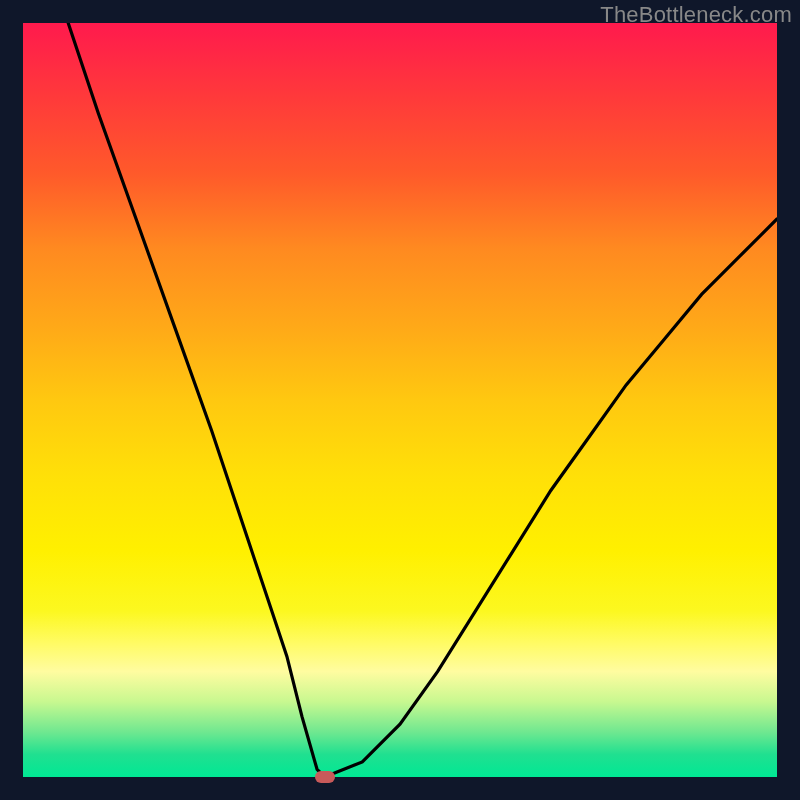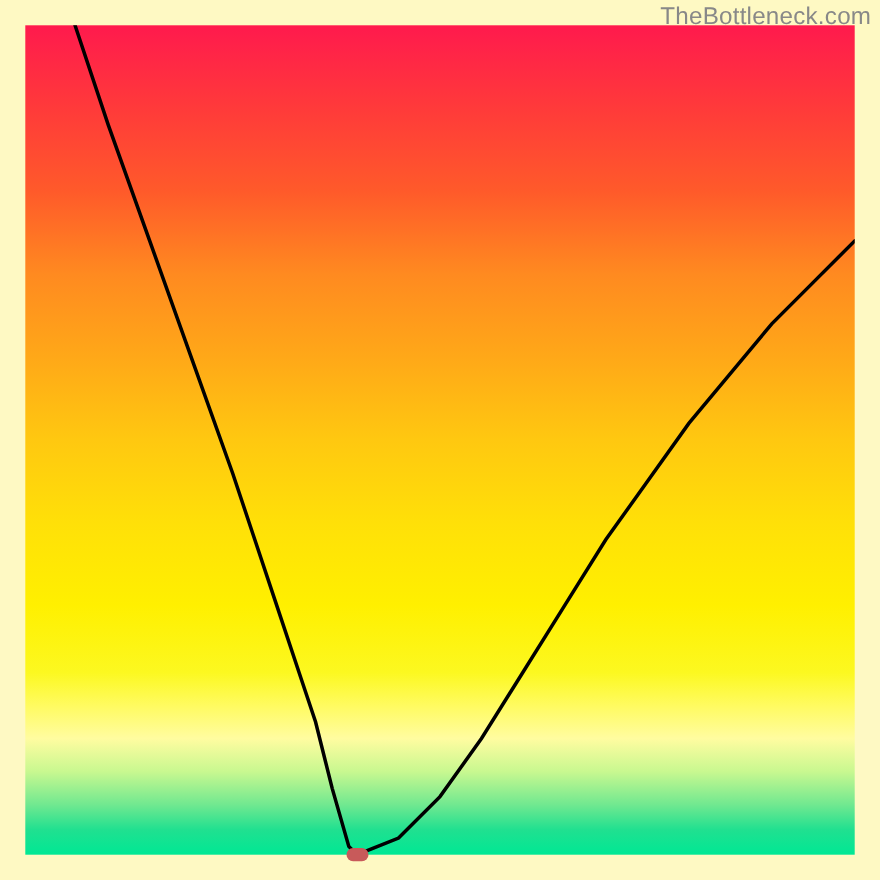--- a/index.html
+++ b/index.html
@@ -7,21 +7,21 @@
     padding: 0;
     width: 800px;
     height: 800px;
     background: #000;
     font-family: Arial, sans-serif;
     overflow: hidden;
   }
   .frame {
     width: 800px;
     height: 800px;
-    background: #fef9c3;
+    background: #0f172a;
     position: relative;
   }
   .plot-area {
     position: absolute;
     left: 23px;
     top: 23px;
     width: 754px;
     height: 754px;
     background: linear-gradient(to bottom,
       #ff1a4d 0%,

